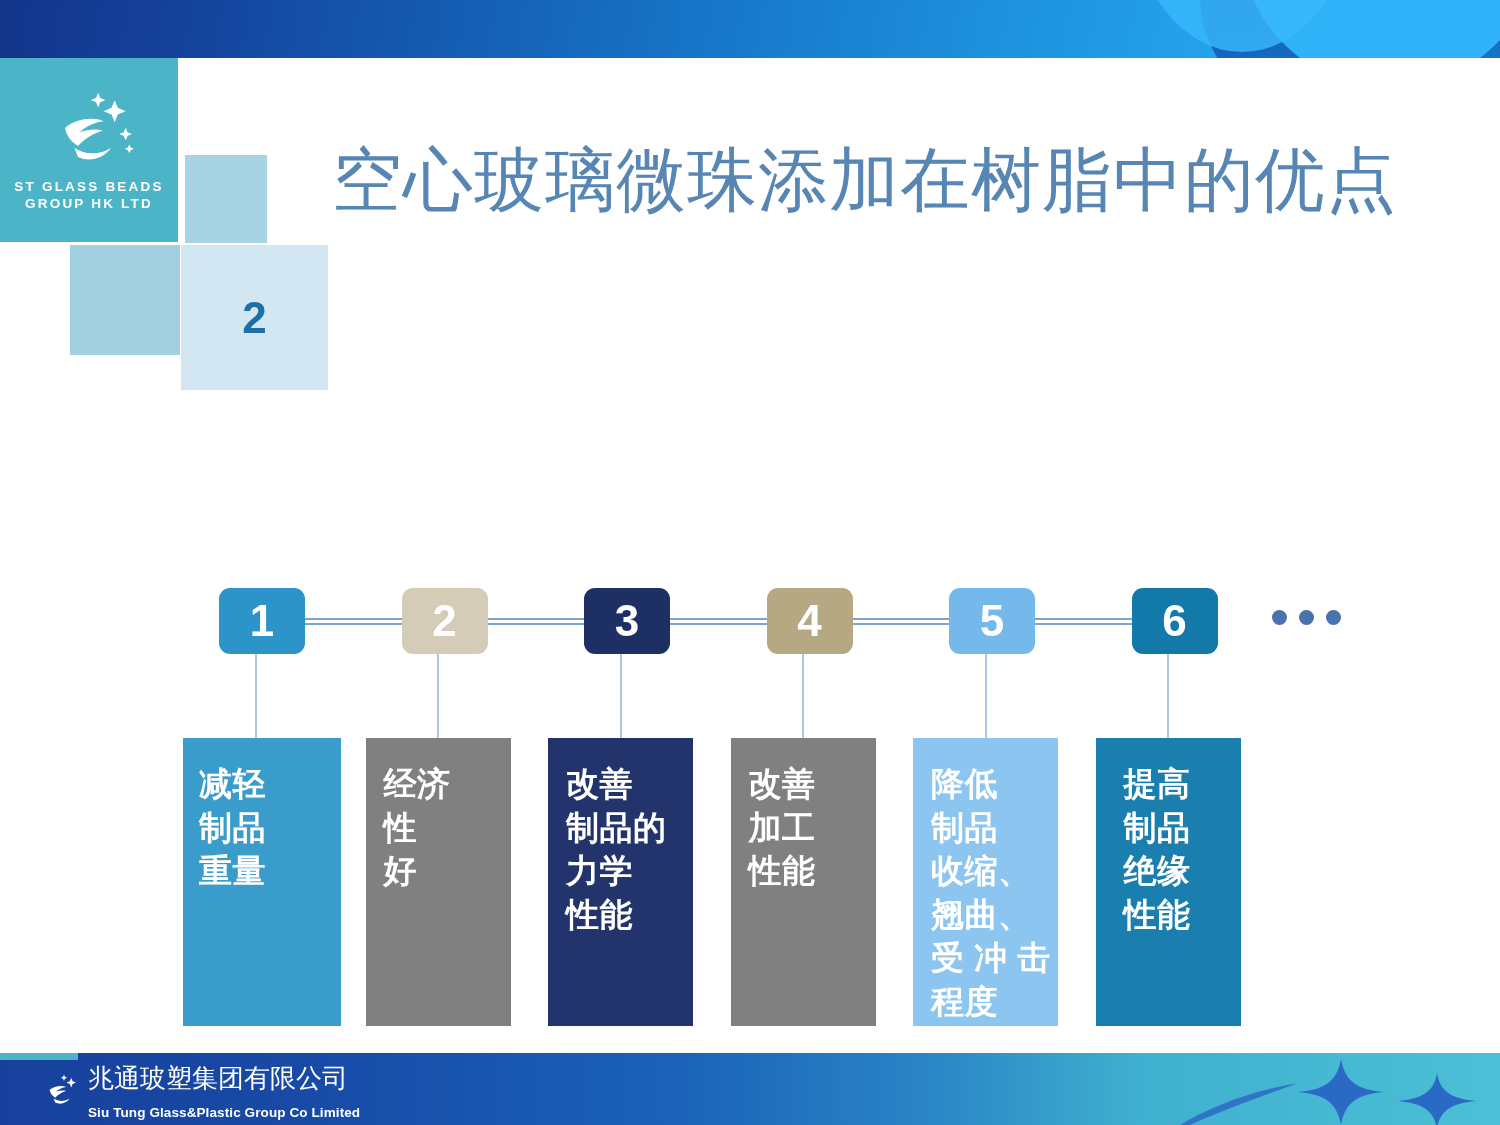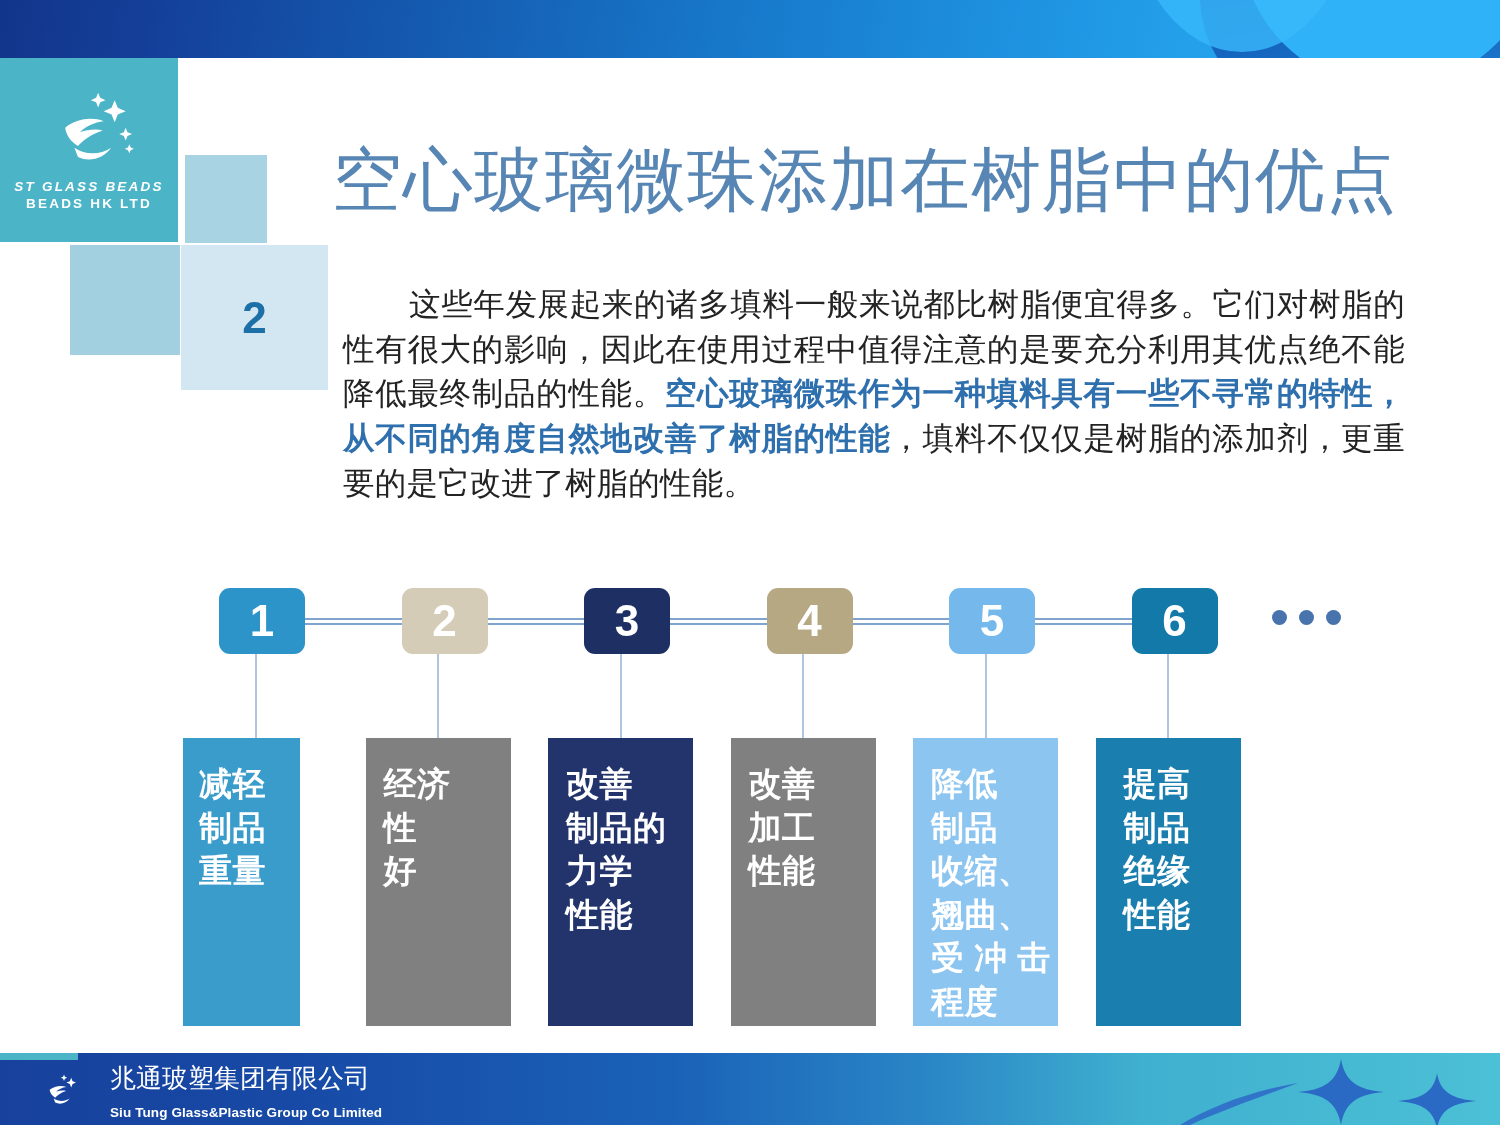--- a/index.html
+++ b/index.html
@@ -53,21 +53,21 @@
     background: #4CB4C7;
     display: flex; flex-direction: column;
     align-items: center; justify-content: center;
   }
   .logo-mark { width: 112px; height: 88px; margin-top: 4px; }
   .logo-line1, .logo-line2 {
     color: #ffffff; font-weight: bold;
     letter-spacing: 2.2px; line-height: 1.25;
     font-size: 13.5px;
   }
-  .logo-line1 { margin-top: 0; font-style: italic; }
+  .logo-line1 { margin-top: 0; }
 
   .sq-mid-a {
     position: absolute; left: 185px; top: 155px;
     width: 82px; height: 88px; background: #A7D3E2;
   }
   .sq-mid-b {
     position: absolute; left: 70px; top: 245px;
     width: 110px; height: 110px; background: #A3D0E0;
   }
   .sq-pale {
@@ -152,21 +152,21 @@
        #17419c 0%, #174aa6 20%, #1a62b8 45%,
        #2a86c6 62%, #3fb0cf 76%, #4CC0D6 100%);
     overflow: hidden;
   }
   .footer-accent {
     position: absolute; left: 0; top: 0;
     width: 78px; height: 7px; background: #4CB4C7;
   }
   .footer-inner {
     position: absolute; left: 36px; top: 12px;
-    display: flex; align-items: center; gap: 26px;
+    display: flex; align-items: center; gap: 4px;
   }
   .footer-logo { width: 48px; height: 48px; }
   .footer-cn { color: #ffffff; font-size: 26px; line-height: 1.05; }
   .footer-en {
     color: #ffffff; font-size: 13.5px; font-weight: bold;
     letter-spacing: .1px; line-height: 1.15; margin-top: 13px;
   }
   .spark { position: absolute; }
 </style>
 </head>
@@ -190,26 +190,25 @@
     <svg class="logo-mark" viewBox="0 0 120 96">
       <path d="M62 6 A40 40 0 1 0 62 86 A33 33 0 1 1 62 6 Z" fill="#ffffff"></path>
       <path d="M34 40 C46 30 64 28 76 33 C66 34 56 39 50 45 C58 42 68 41 75 43 C63 47 54 53 48 60 C40 55 35 48 34 40 Z" fill="#ffffff"></path>
       <path d="M44 62 C56 70 72 70 84 62 C76 74 60 78 48 72 Z" fill="#ffffff"></path>
       <path d="M88 10 l3.4 8.4 L100 22 l-8.6 3.6 L88 34 l-3.4-8.4 L76 22 l8.6-3.6 Z" fill="#ffffff"></path>
       <path d="M70 2 l2.2 5.4 L78 10 l-5.8 2.4 L70 18 l-2.2-5.6 L62 10 l5.8-2.6 Z" fill="#ffffff"></path>
       <path d="M100 40 l2 5 L107 47 l-5 2.2 L100 54 l-2-4.8 L93 47 l5-2 Z" fill="#ffffff"></path>
       <path d="M104 58 l1.5 3.6 L109 63 l-3.5 1.6 L104 68 l-1.5-3.4 L99 63 l3.5-1.4 Z" fill="#ffffff"></path>
     </svg>
     <span class="logo-line1">ST GLASS BEADS</span>
-    <span class="logo-line2">BEADS HK LTD</span>
+    <span class="logo-line2">GROUP HK LTD</span>
   </div>
 
   <div class="title">空心玻璃微珠添加在树脂中的优点</div>
 
-  <p class="body-text"><span>这些年发展起来的诸多填料一般来说都比树脂便宜得多。它们对树脂的性有很大的影响，因此在使用过程中值得注意的是要充分利用其优点绝不能降低最终制品的性能。</span><span class="hl">空心玻璃微珠作为一种填料具有一些不寻常的特性，从不同的角度自然地改善了树脂的性能</span><span>，填料不仅仅是树脂的添加剂，更重要的是它改进了树脂的性能。</span></p>
 
   <div class="badge-row">
       <div class="connector" style="left: 303px; width: 100.5px;"></div>
       <div class="badge" style="left: 219px; background: rgb(45, 148, 201);">1</div>
       <div class="dropline" style="left: 254.5px; top: 66px; height: 84px;"></div>
       <div class="connector" style="left: 485.5px; width: 100.5px;"></div>
       <div class="badge" style="left: 401.5px; background: rgb(213, 204, 183);">2</div>
       <div class="dropline" style="left: 437px; top: 66px; height: 84px;"></div>
       <div class="connector" style="left: 668px; width: 100.5px;"></div>
       <div class="badge" style="left: 584px; background: rgb(30, 47, 99);">3</div>
@@ -223,21 +222,21 @@
       <div class="badge" style="left: 1131.5px; background: rgb(18, 121, 169);">6</div>
       <div class="dropline" style="left: 1167px; top: 66px; height: 84px;"></div>
       <div class="dots">
         <span></span>
         <span></span>
         <span></span>
       </div>
     </div>
 
   <div id="panels">
-      <div class="panel" style="left: 183px; width: 117px; background: rgb(58, 156, 203); padding-left: 16px;">
+      <div class="panel" style="left: 183px; width: 158px; background: rgb(58, 156, 203); padding-left: 16px;">
         <span class="ln">减轻</span>
         <span class="ln">制品</span>
         <span class="ln">重量</span>
       </div>
       <div class="panel" style="left: 365.5px; width: 145px; background: rgb(128, 128, 128);">
         <span class="ln">经济</span>
         <span class="ln">性</span>
         <span class="ln">好</span>
       </div>
       <div class="panel" style="left: 548px; width: 145px; background: rgb(34, 52, 107);">

